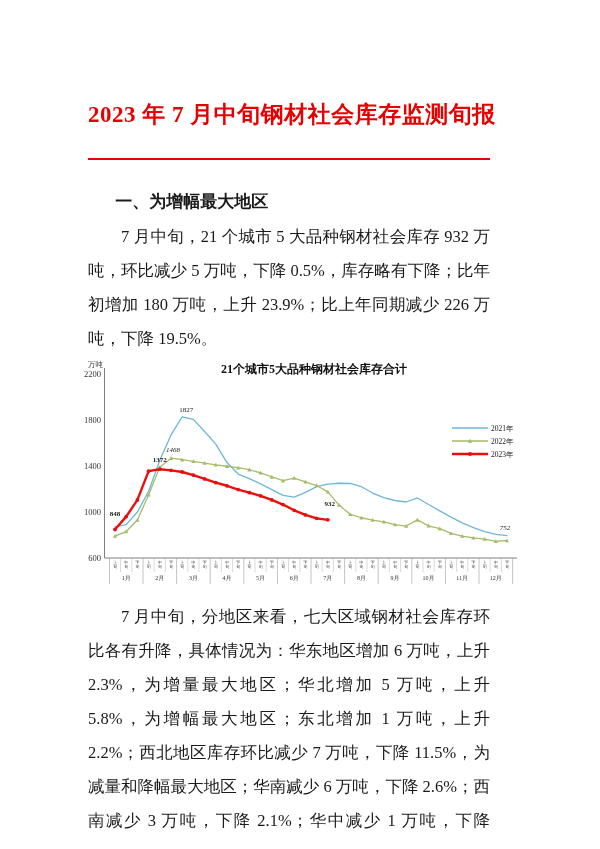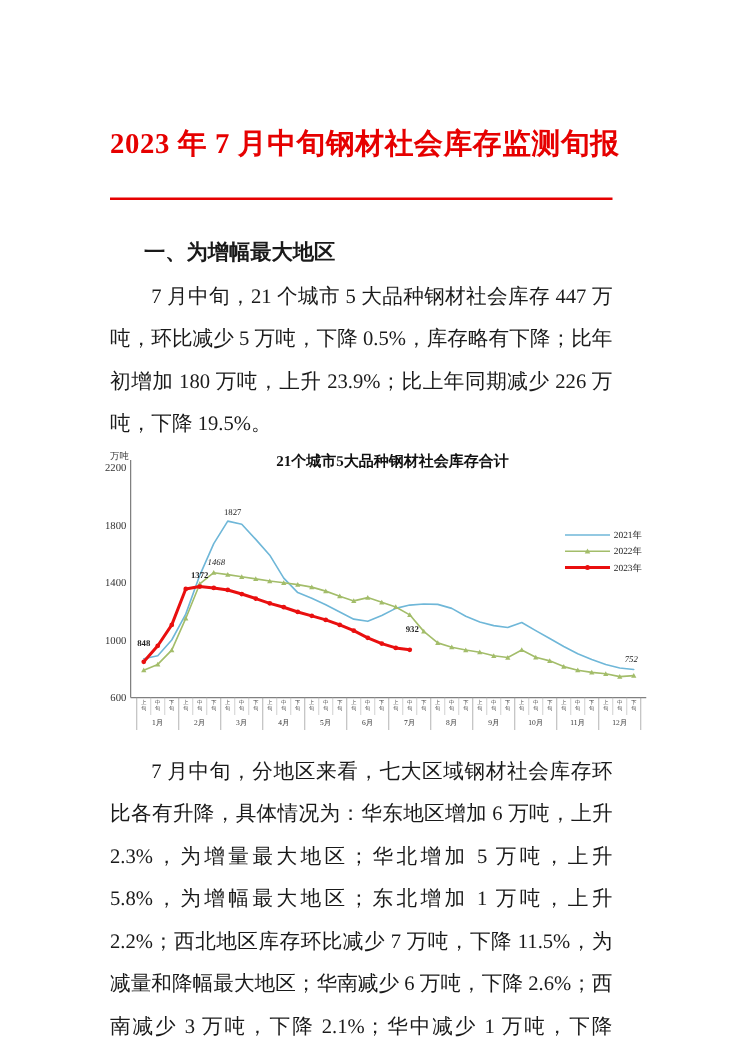--- a/index.html
+++ b/index.html
@@ -63,21 +63,21 @@
 <body>
 
 <div class="page">
 
   <h1 class="doc-title">2023 年 7 月中旬钢材社会库存监测旬报</h1>
 
   <div class="rule"></div>
 
   <h2 class="sec-heading">一、为增幅最大地区</h2>
 
-  <p class="para">7 月中旬，21 个城市 5 大品种钢材社会库存 447 万吨，环比减少 5 万吨，下降 0.5%，库存略有下降；比年初增加 180 万吨，上升 23.9%；比上年同期减少 226 万吨，下降 19.5%。</p>
+  <p class="para">7 月中旬，21 个城市 5 大品种钢材社会库存 932 万吨，环比减少 5 万吨，下降 0.5%，库存略有下降；比年初增加 180 万吨，上升 23.9%；比上年同期减少 226 万吨，下降 19.5%。</p>
 
   <figure class="chart">
     <svg id="chart-svg" class="chart-svg" width="460" height="238" viewBox="0 0 460 238" xmlns="http://www.w3.org/2000/svg">
         <text x="230" y="17" text-anchor="middle" font-size="12" font-weight="bold" fill="#111">21个城市5大品种钢材社会库存合计</text>
         <text x="4" y="11" font-size="7.5" fill="#333">万吨</text>
         <g>
           <line x1="20.5" y1="12" x2="20.5" y2="202" stroke="#808080" stroke-width="1"></line>
           <line x1="20.5" y1="202" x2="433" y2="202" stroke="#808080" stroke-width="1"></line>
           <text x="17" y="205" text-anchor="end" font-size="8.5" fill="#333">600</text>
           <text x="17" y="159" text-anchor="end" font-size="8.5" fill="#333">1000</text>

